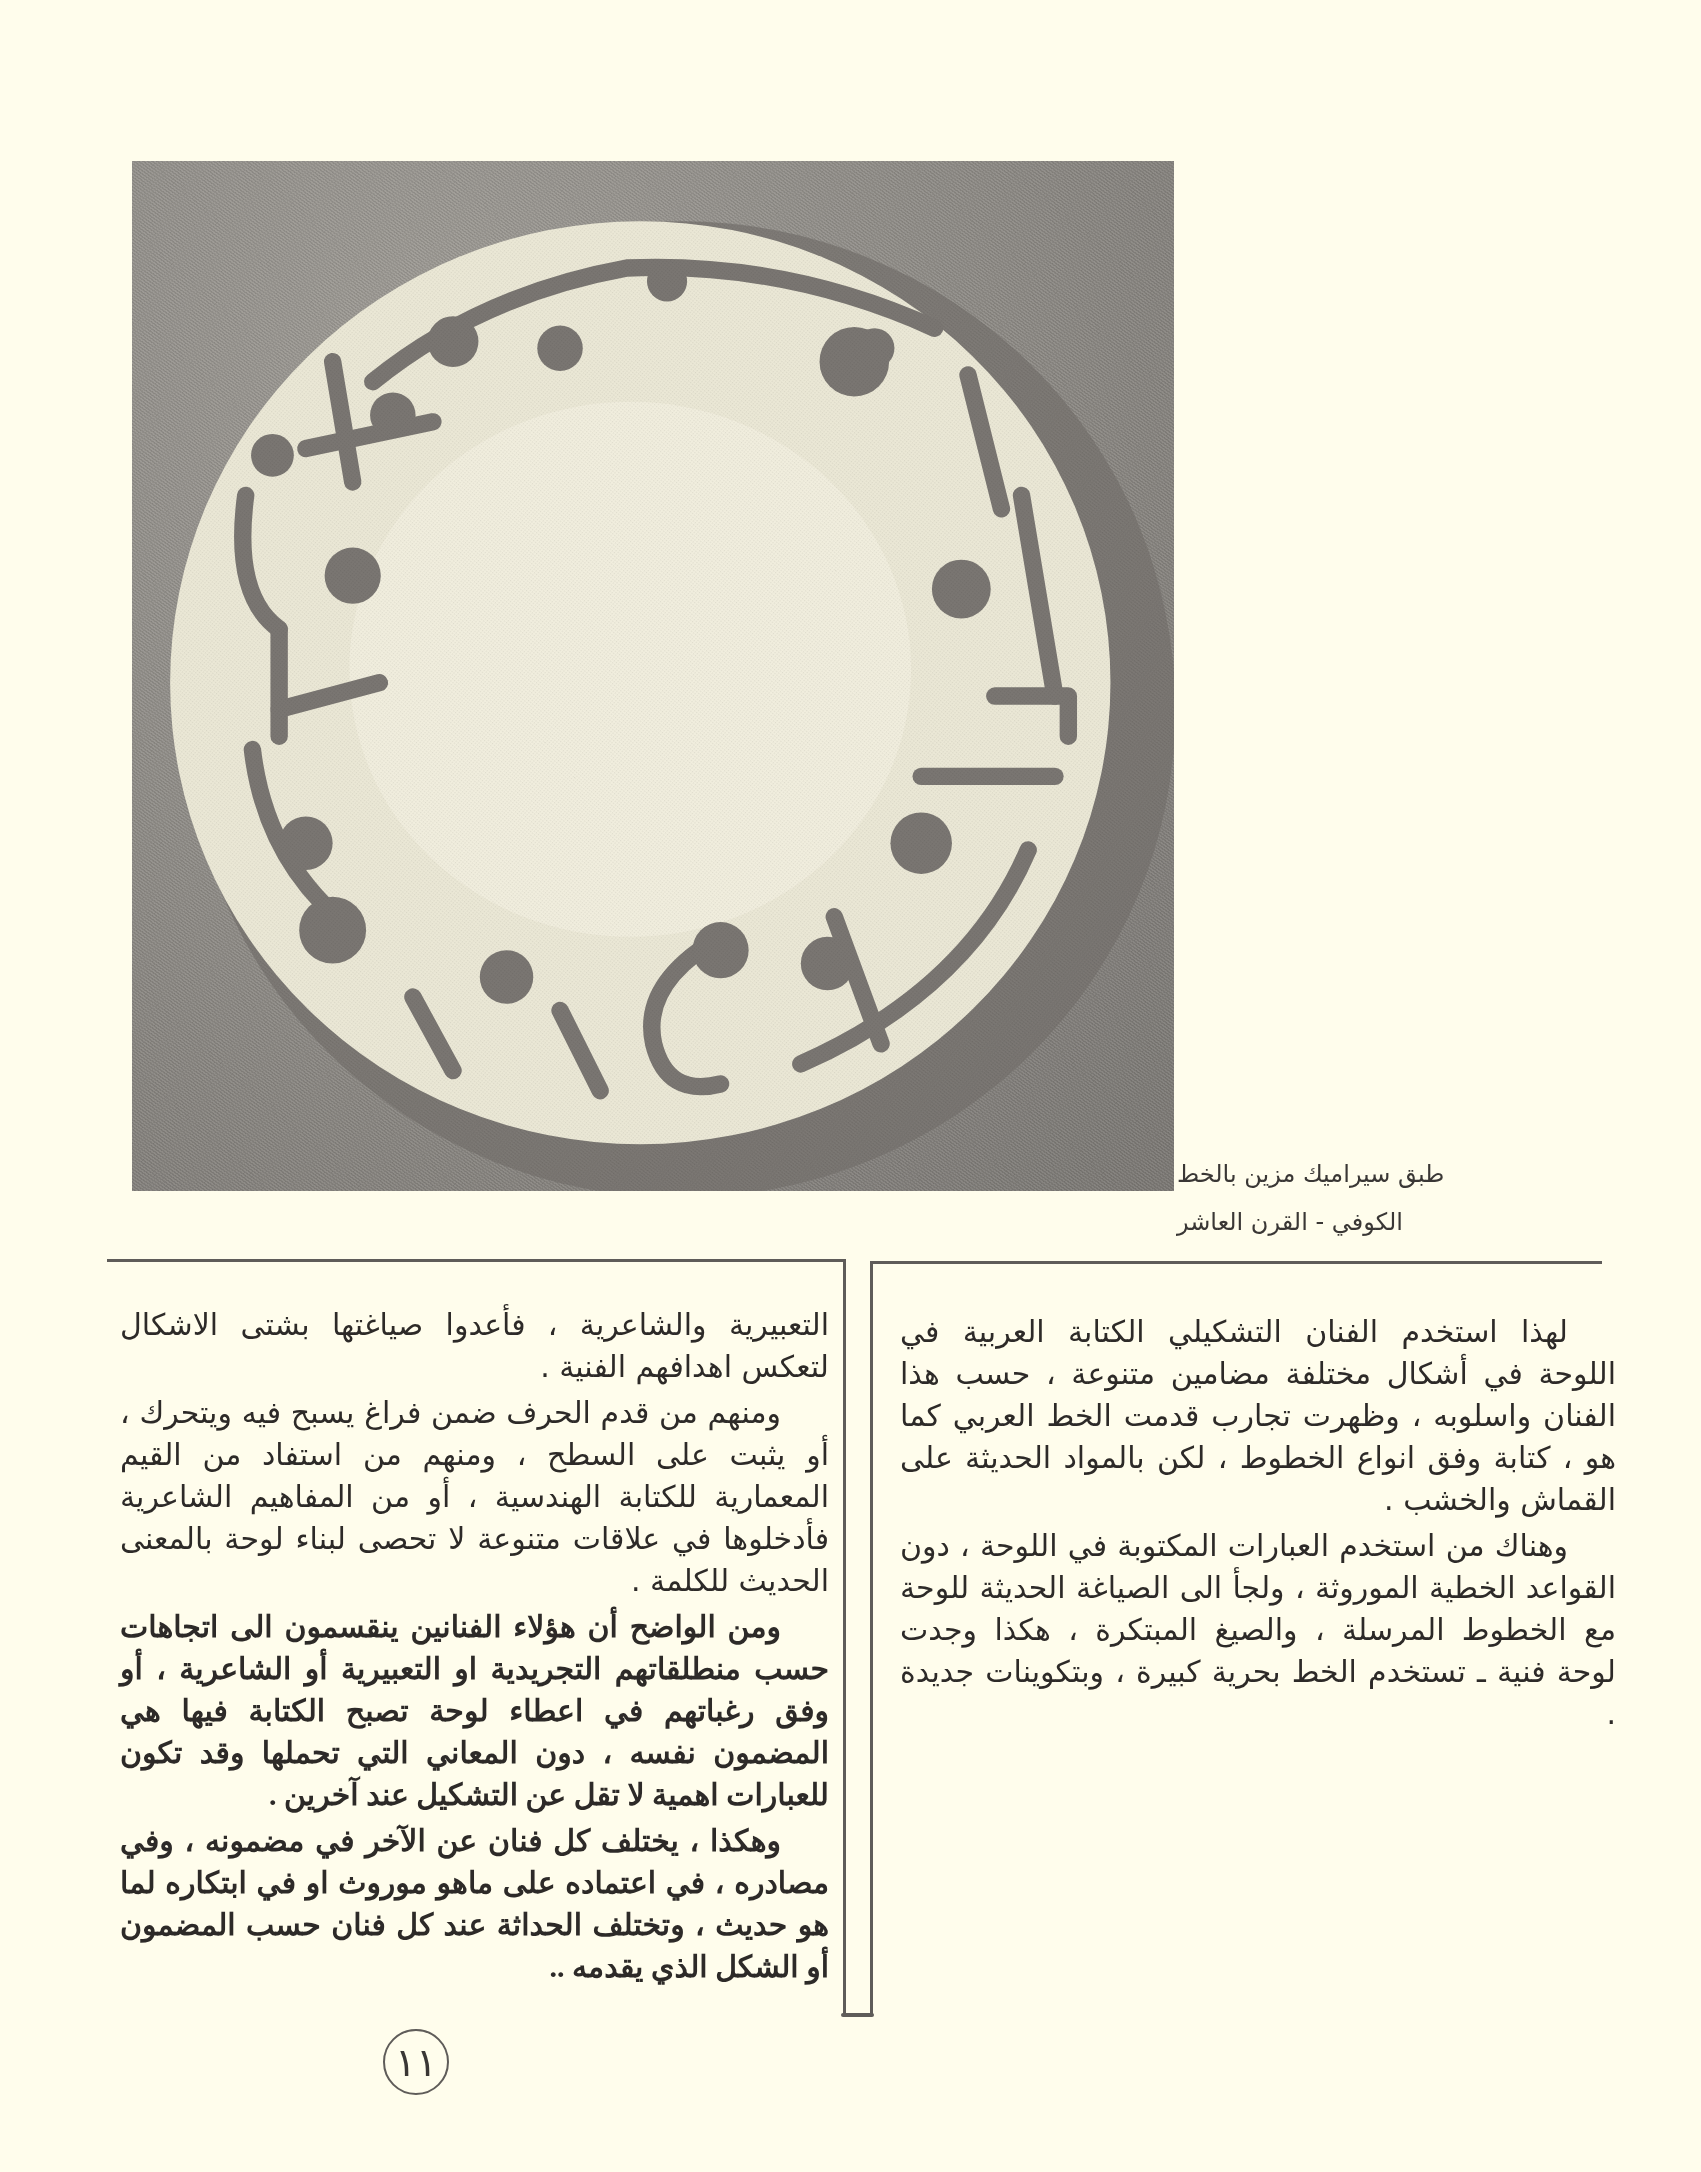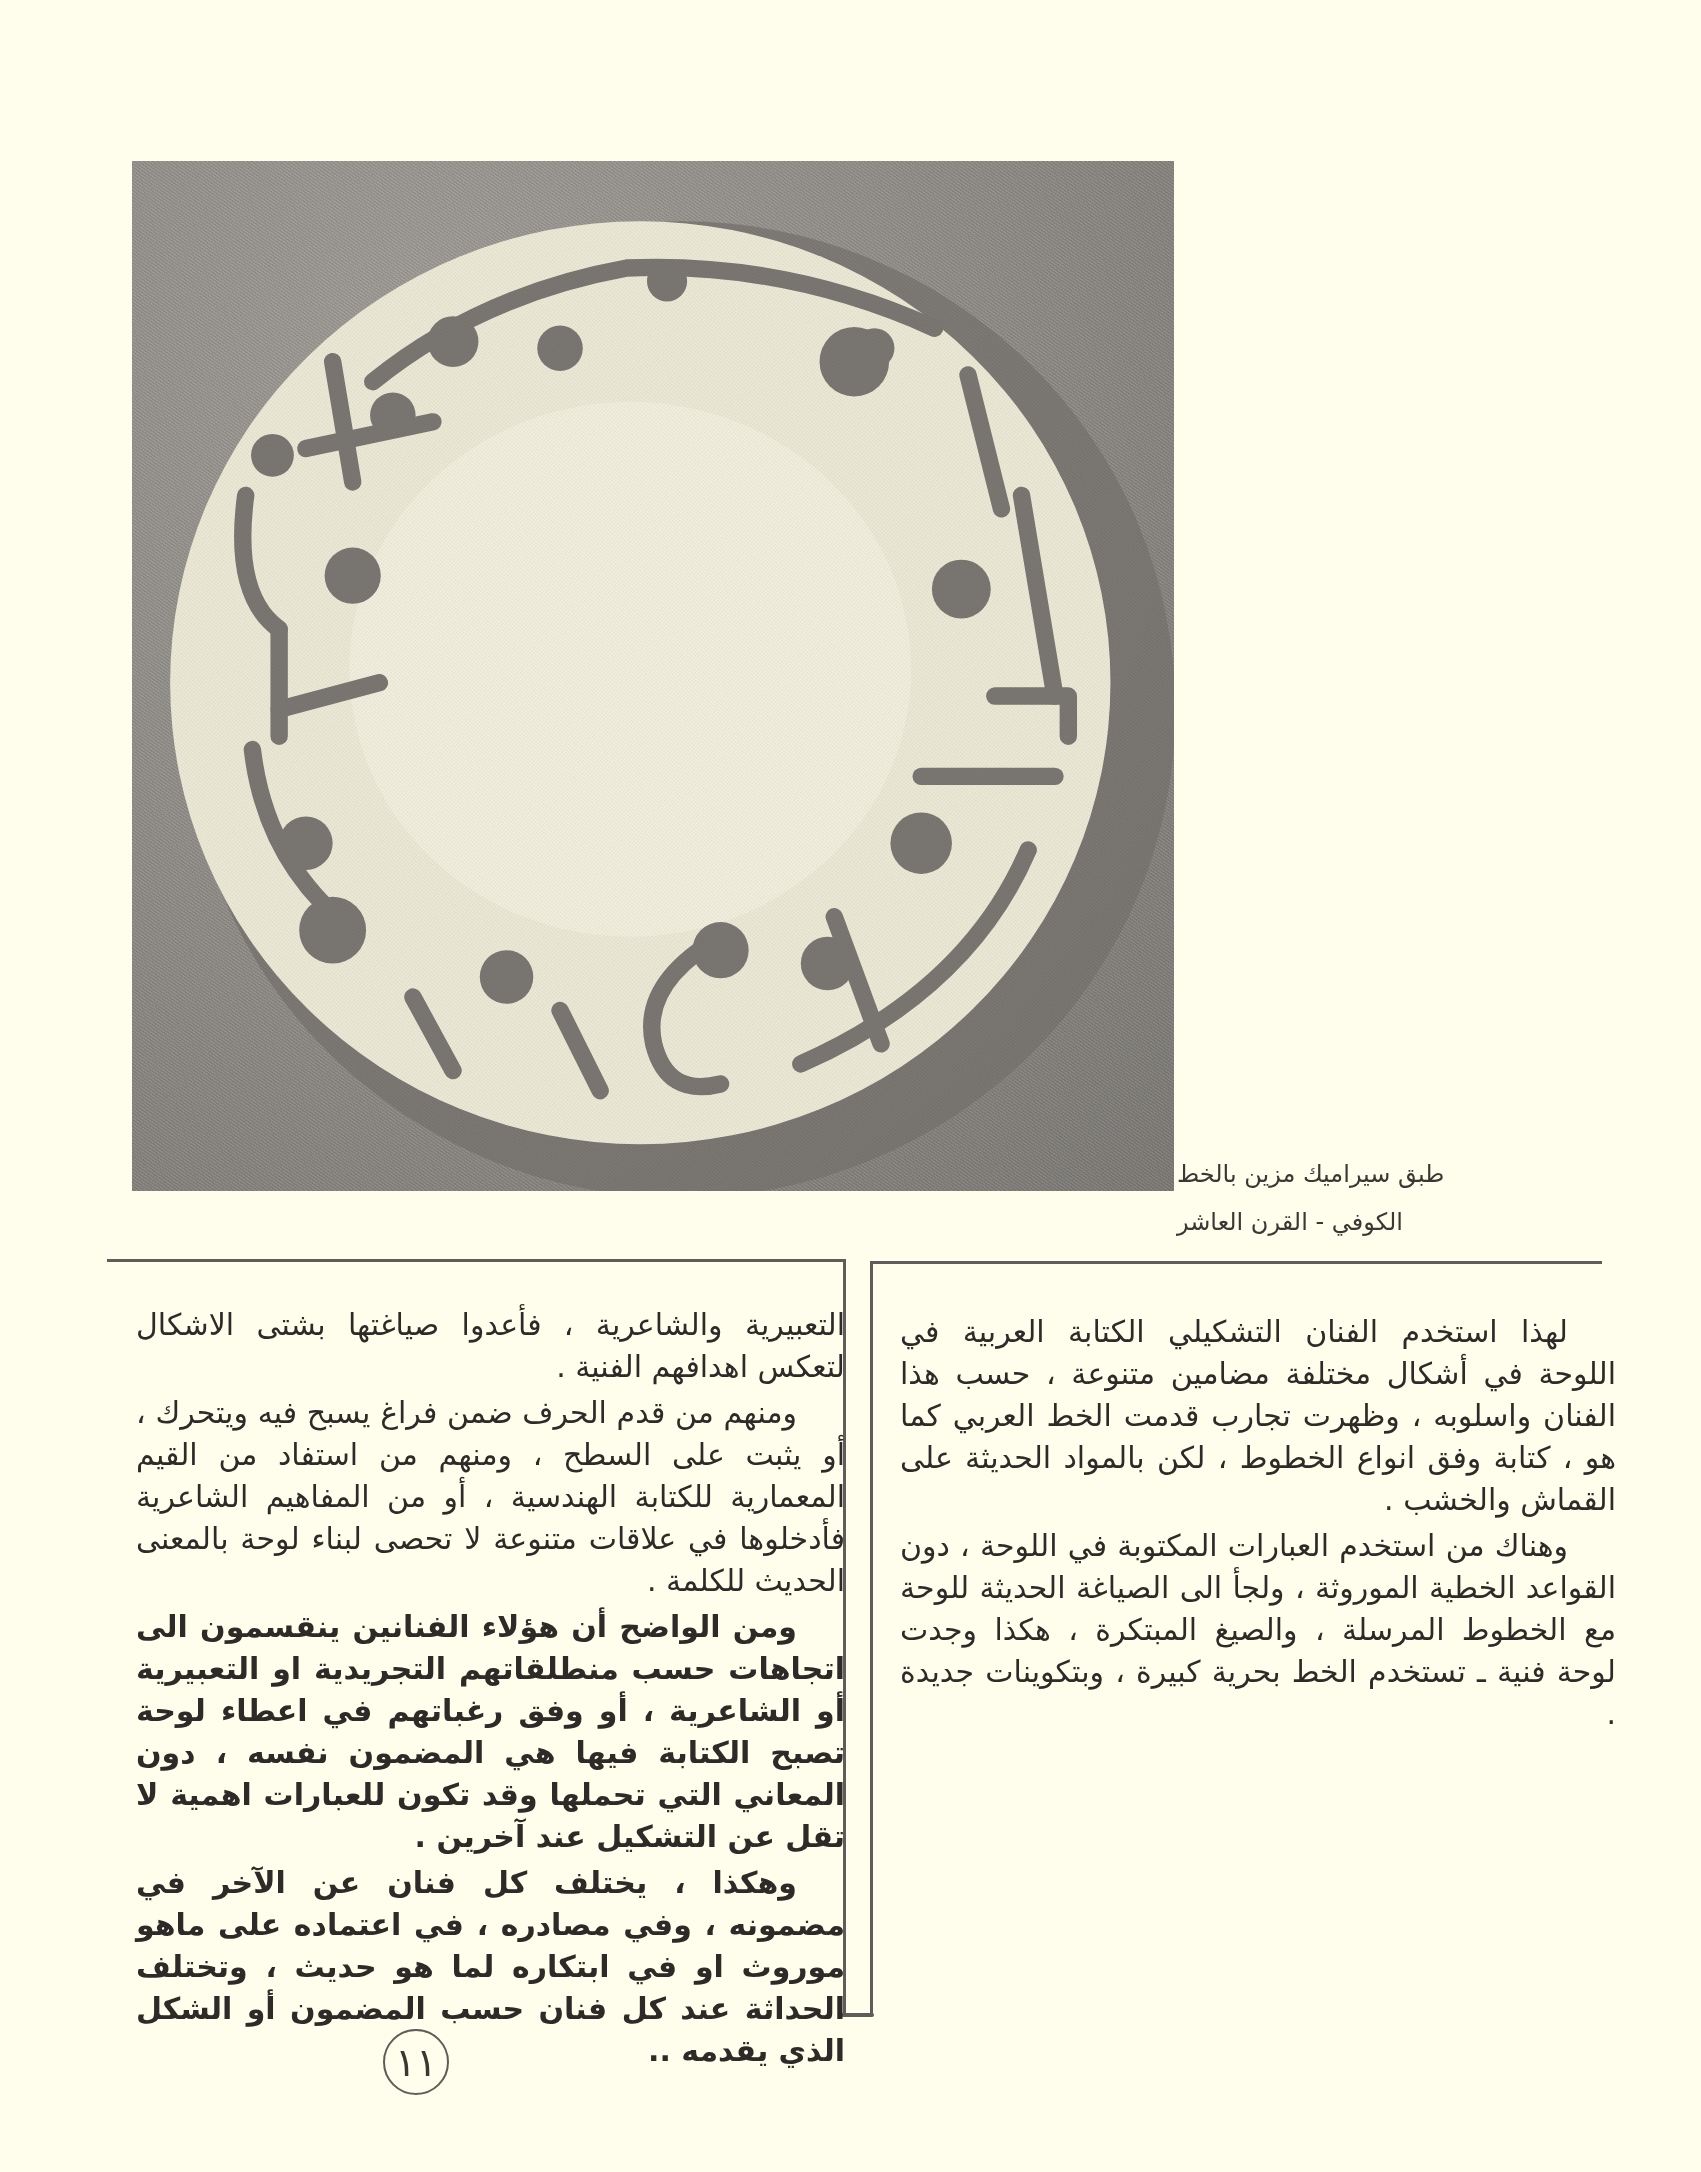--- a/index.html
+++ b/index.html
@@ -50,23 +50,23 @@
       position: absolute;
       direction: rtl;
       text-align: justify;
       text-align-last: right;
       font-size: 30px;
       line-height: 42px;
       color: #2d2a28;
     }
     .col p { margin: 0 0 4px 0; text-indent: 1.6em; }
     .col p.noindent { text-indent: 0; }
-    .col .bold { font-weight: bold; }
+    .col .bold { font-weight: bold; font-family: Liberation Serif, serif; }
     .col-right { left: 900px; top: 1311px; width: 716px; }
-    .col-left  { left: 136px;  top: 1304px; width: 709px; }
+    .col-left  { left: 120px;  top: 1304px; width: 709px; }
     
     .page-num {
       position: absolute;
       left: 383px;
       top: 2029px;
       width: 62px;
       height: 62px;
       border: 2.7px solid #5f5c59;
       border-radius: 50%;
       display: flex;

